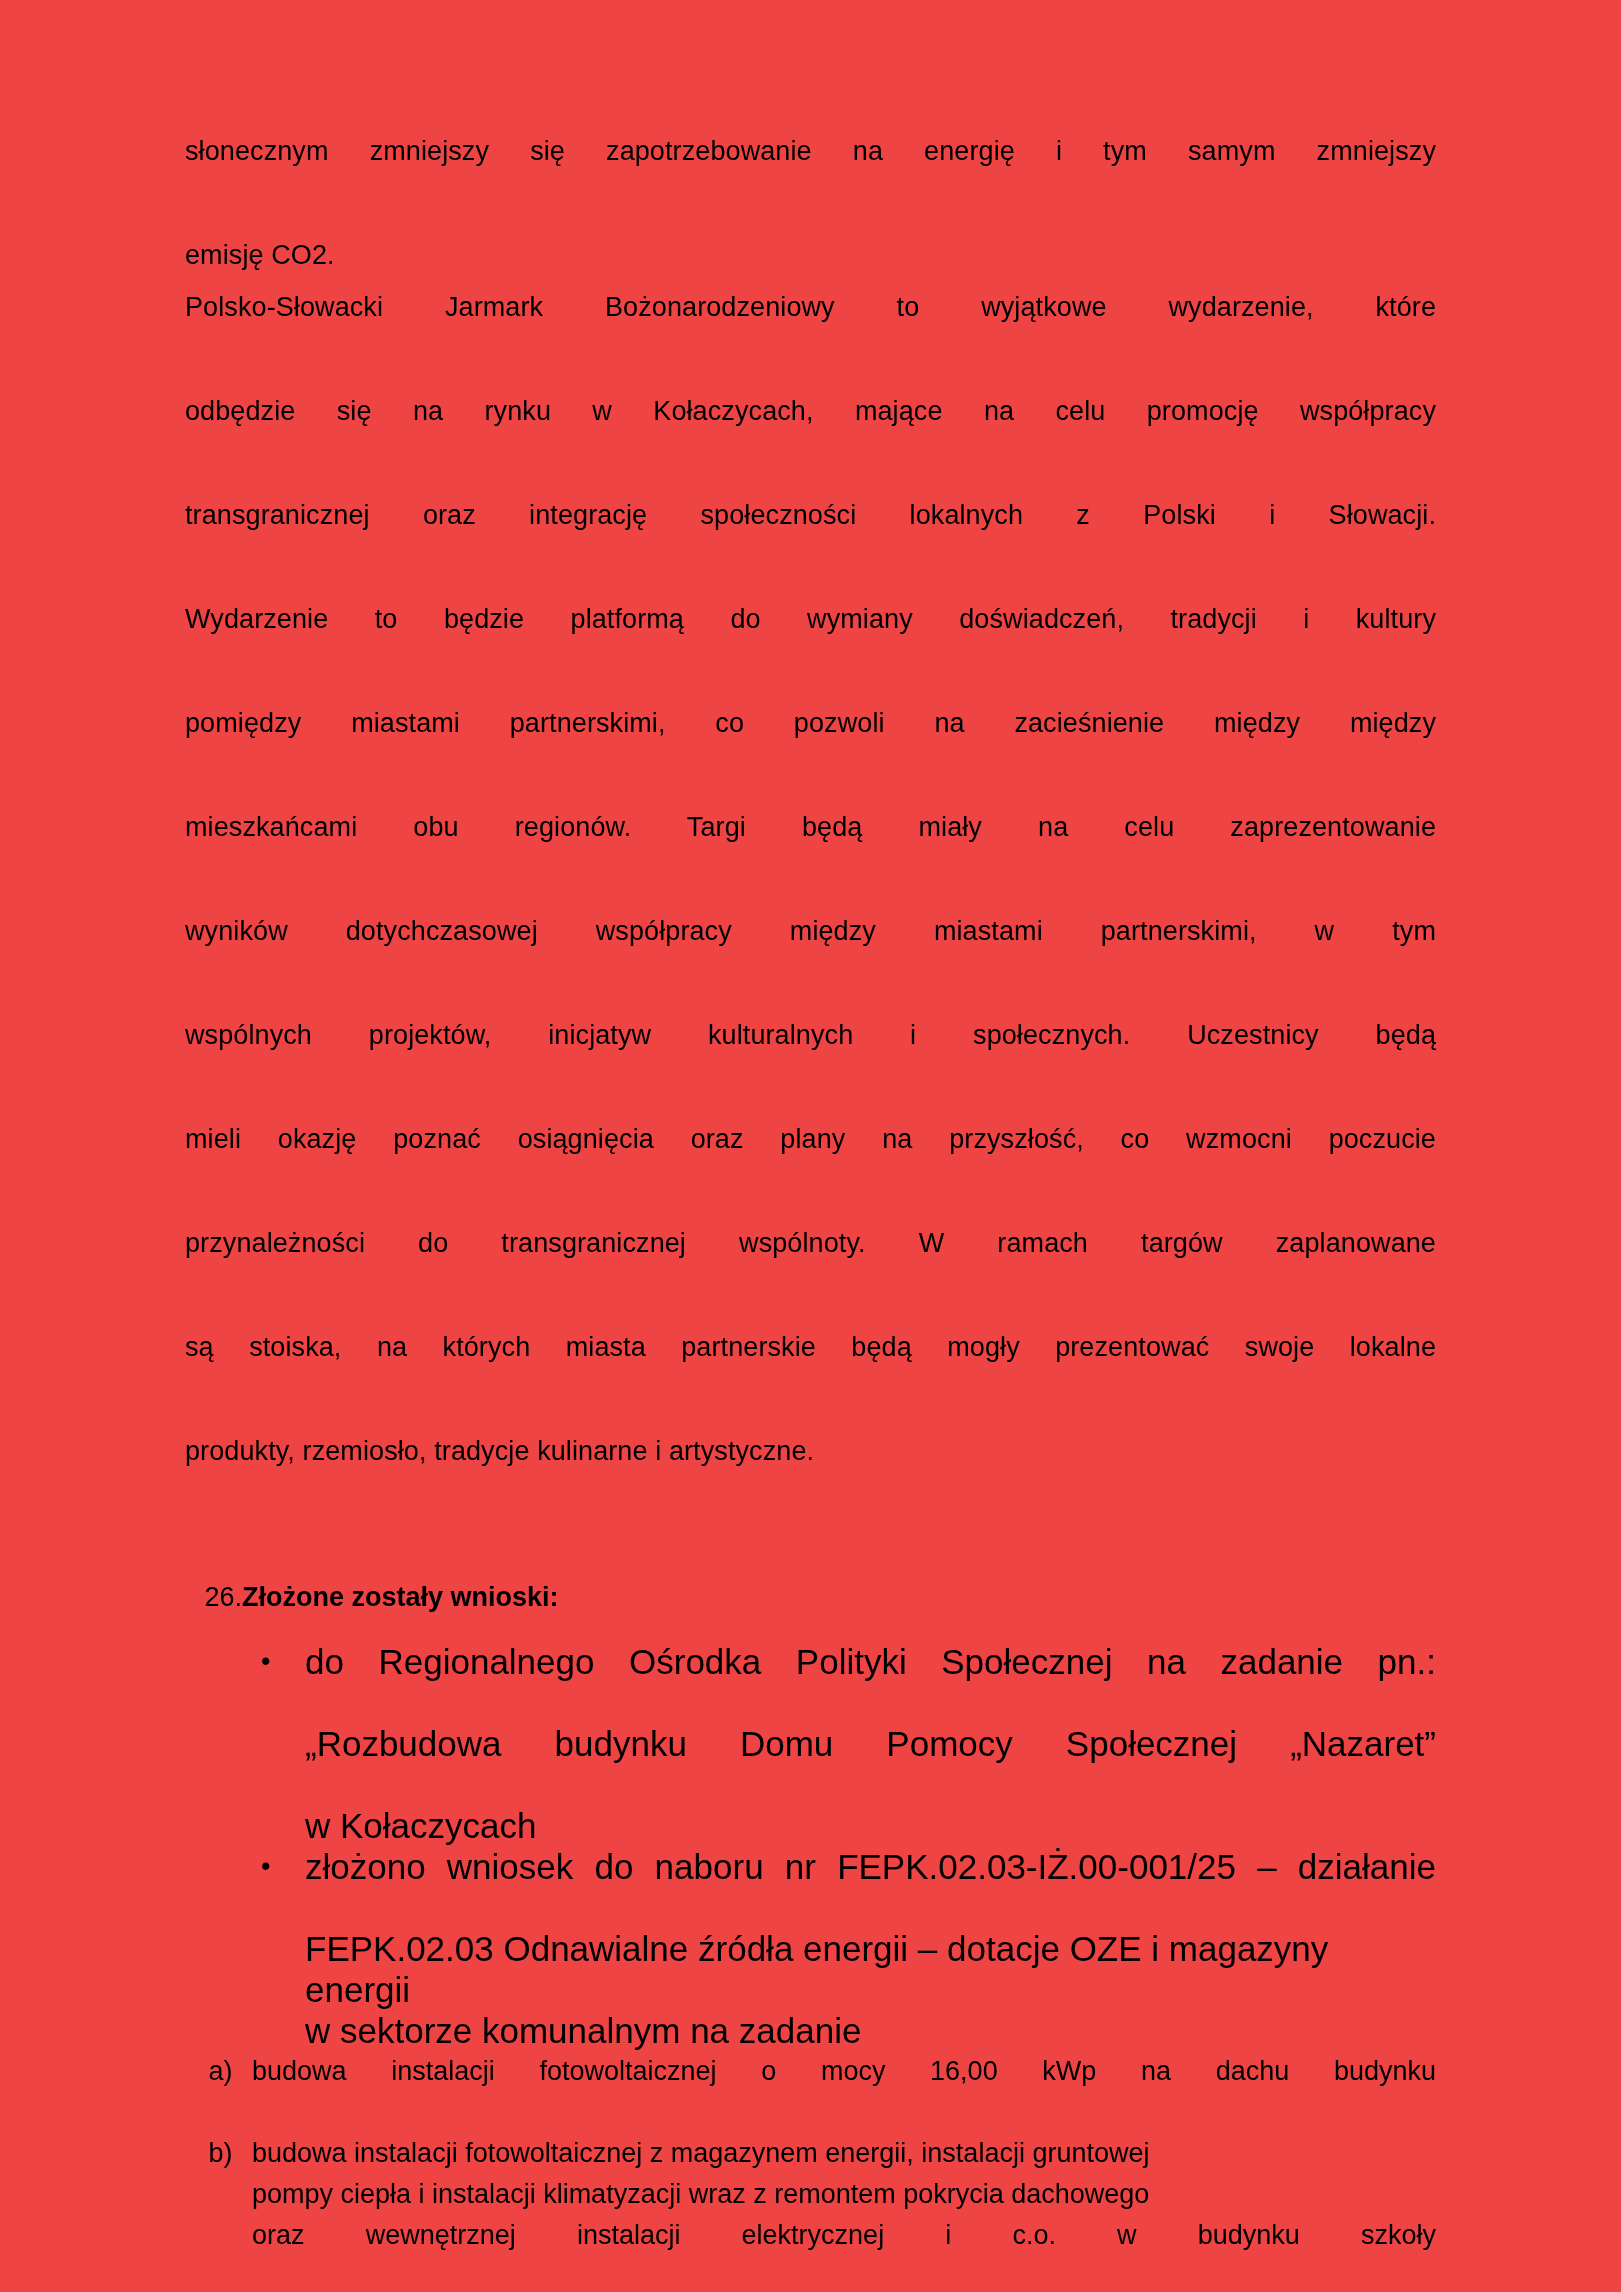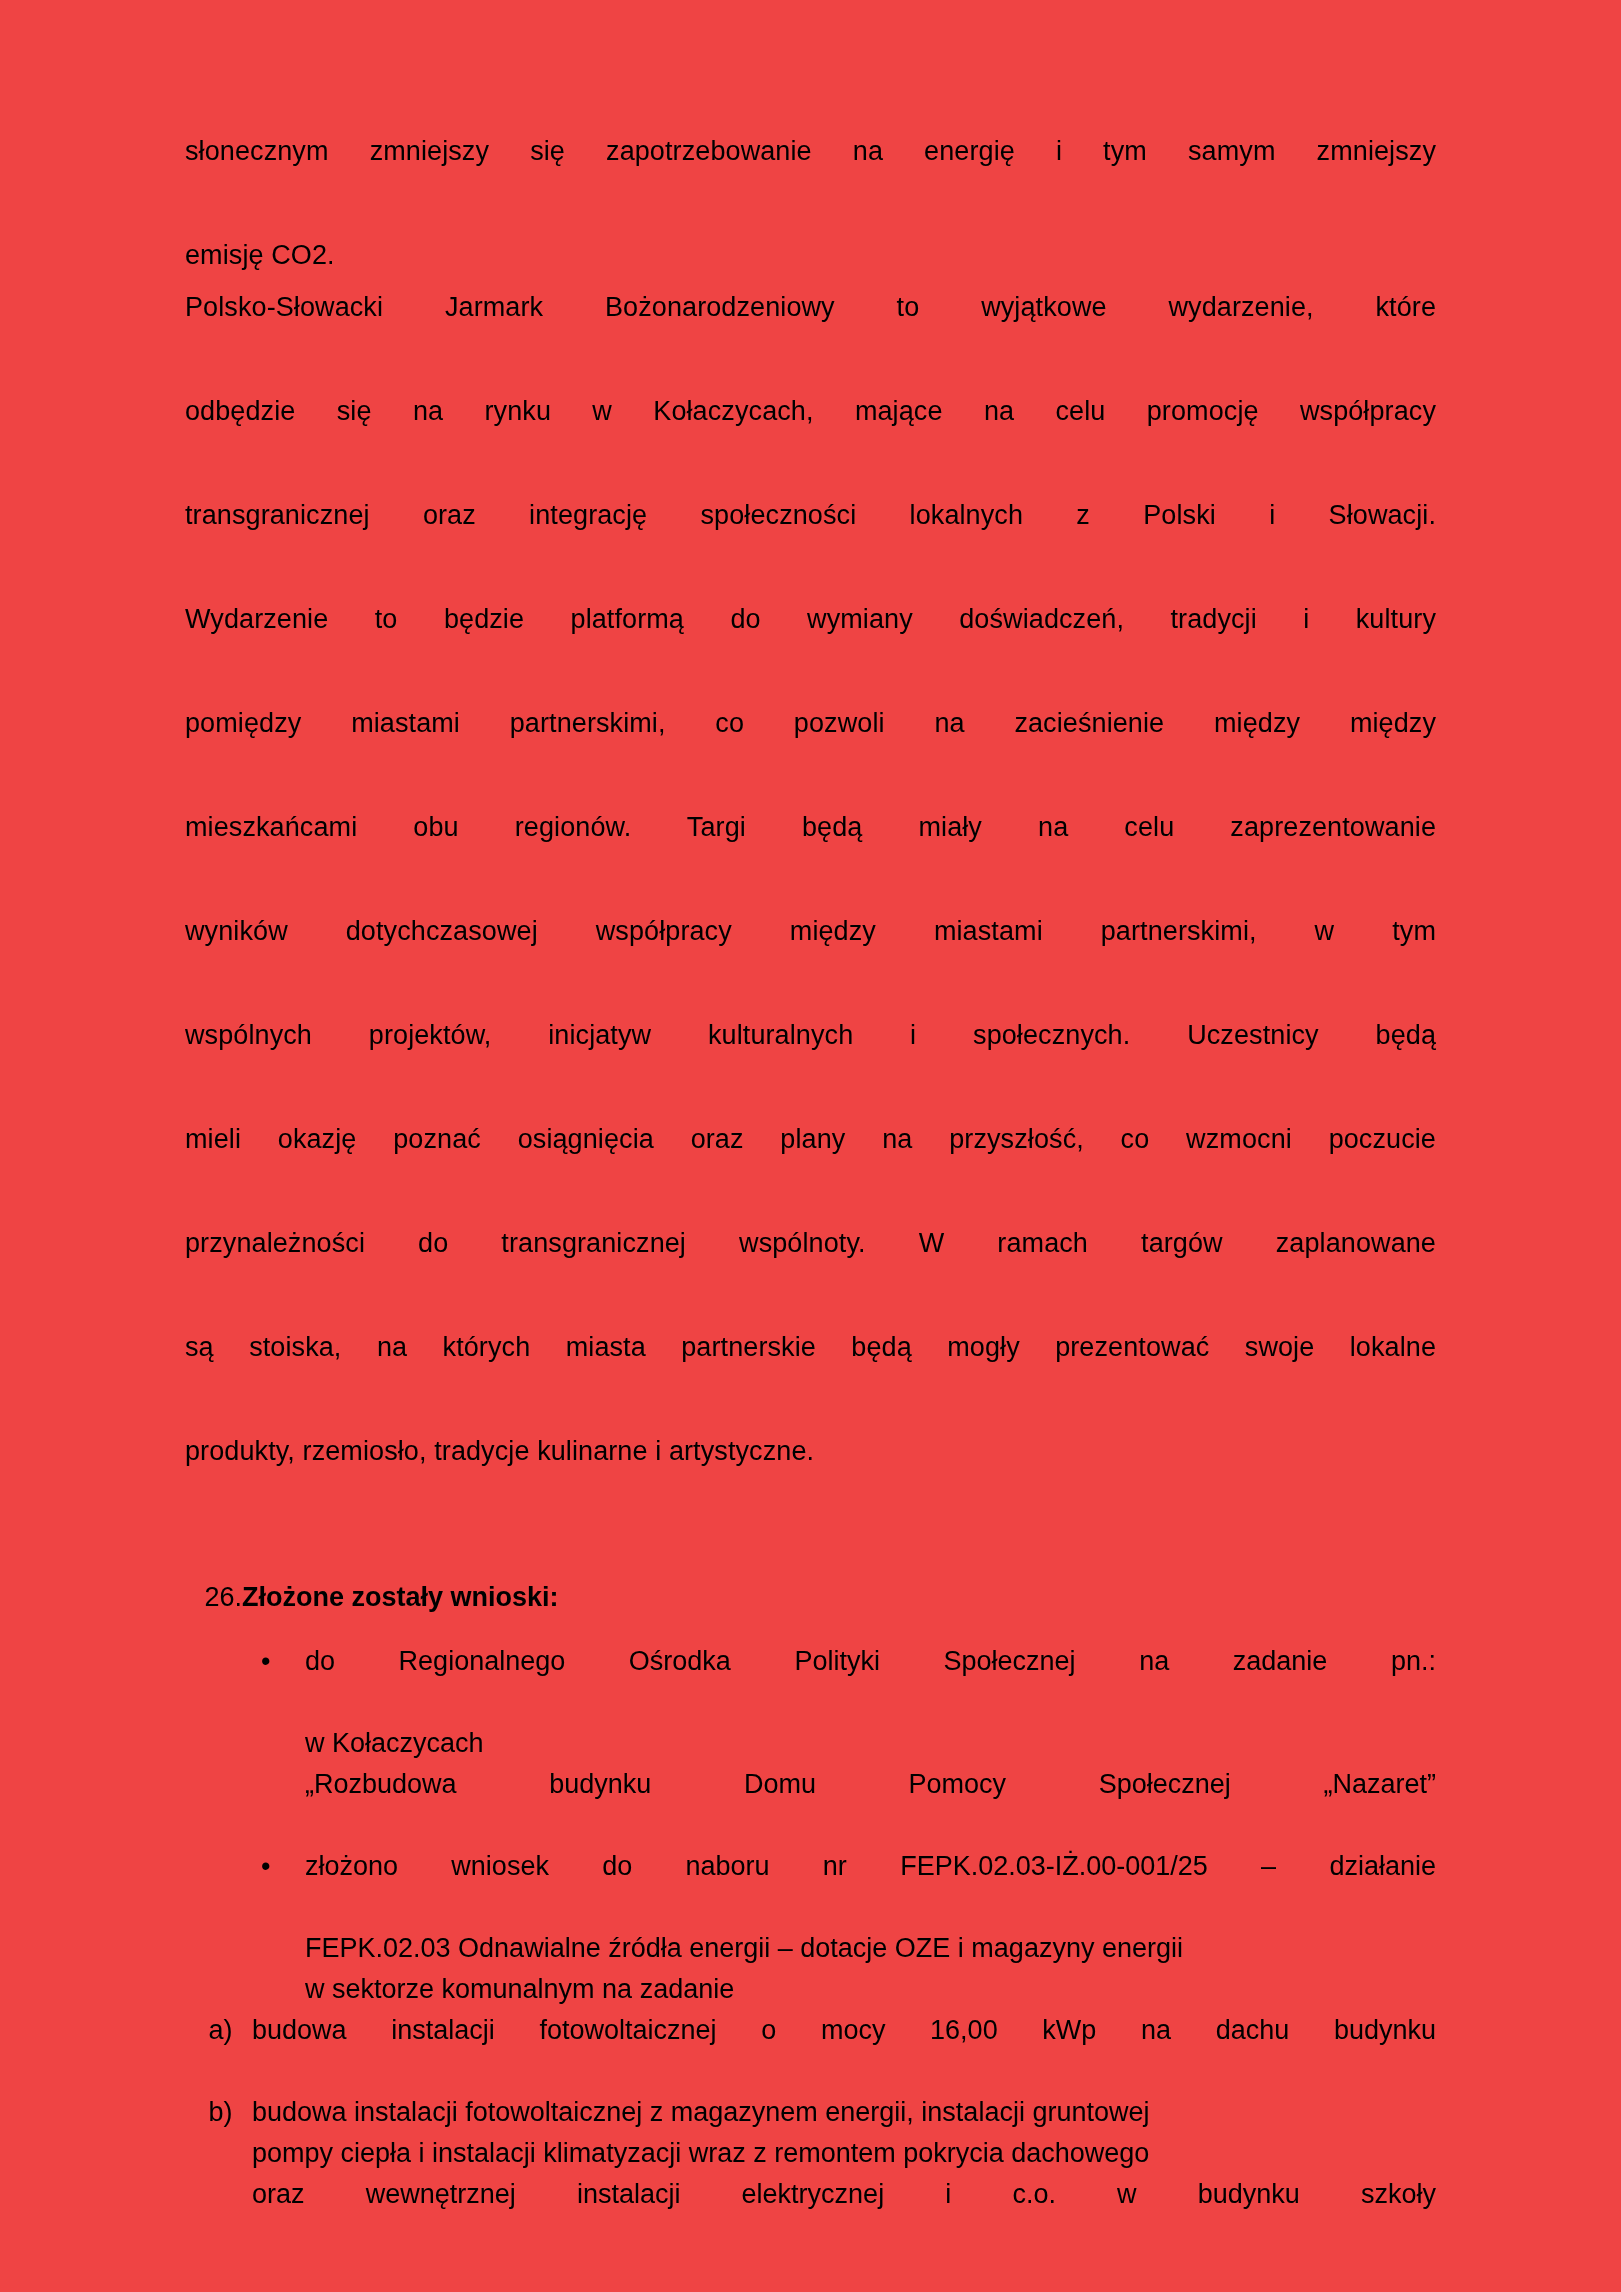--- a/index.html
+++ b/index.html
@@ -62,21 +62,21 @@
 
   
   ul.bullets {
     list-style: none;
     margin: 0;
     padding: 0;
   }
   ul.bullets > li {
     position: relative;
     padding-left: 120px;
-    font-size: 27px;
+    font-size: 35px;
     line-height: 41px;
     text-align: justify;
     text-justify: inter-word;
     margin: 0;
   }
   ul.bullets > li::before {
     content: "\2022";
     position: absolute;
     left: 76px;
     top: 0;
@@ -158,22 +158,22 @@
     <div class="num-heading">
       <span class="num">26.</span>
       <span class="htext">Złożone zostały wnioski:</span>
     </div>
 
     <div class="gap-after-26"></div>
 
     <ul class="bullets">
       <li>
         <span class="jline stretch">do Regionalnego Ośrodka Polityki Społecznej na zadanie pn.:</span>
+        <span class="jline stretch">„Rozbudowa budynku Domu Pomocy Społecznej „Nazaret”</span>
         <span class="jline last">w Kołaczycach</span>
-        <span class="jline stretch">„Rozbudowa budynku Domu Pomocy Społecznej „Nazaret”</span>
       </li>
       <li>
         <span class="jline stretch">złożono wniosek do naboru nr FEPK.02.03-IŻ.00-001/25 – działanie</span>
         <span class="jline last">FEPK.02.03 Odnawialne źródła energii – dotacje OZE i magazyny energii</span>
         <span class="jline last">w sektorze komunalnym na zadanie</span>
       </li>
     </ul>
 
     <ol class="letters">
       <li>

